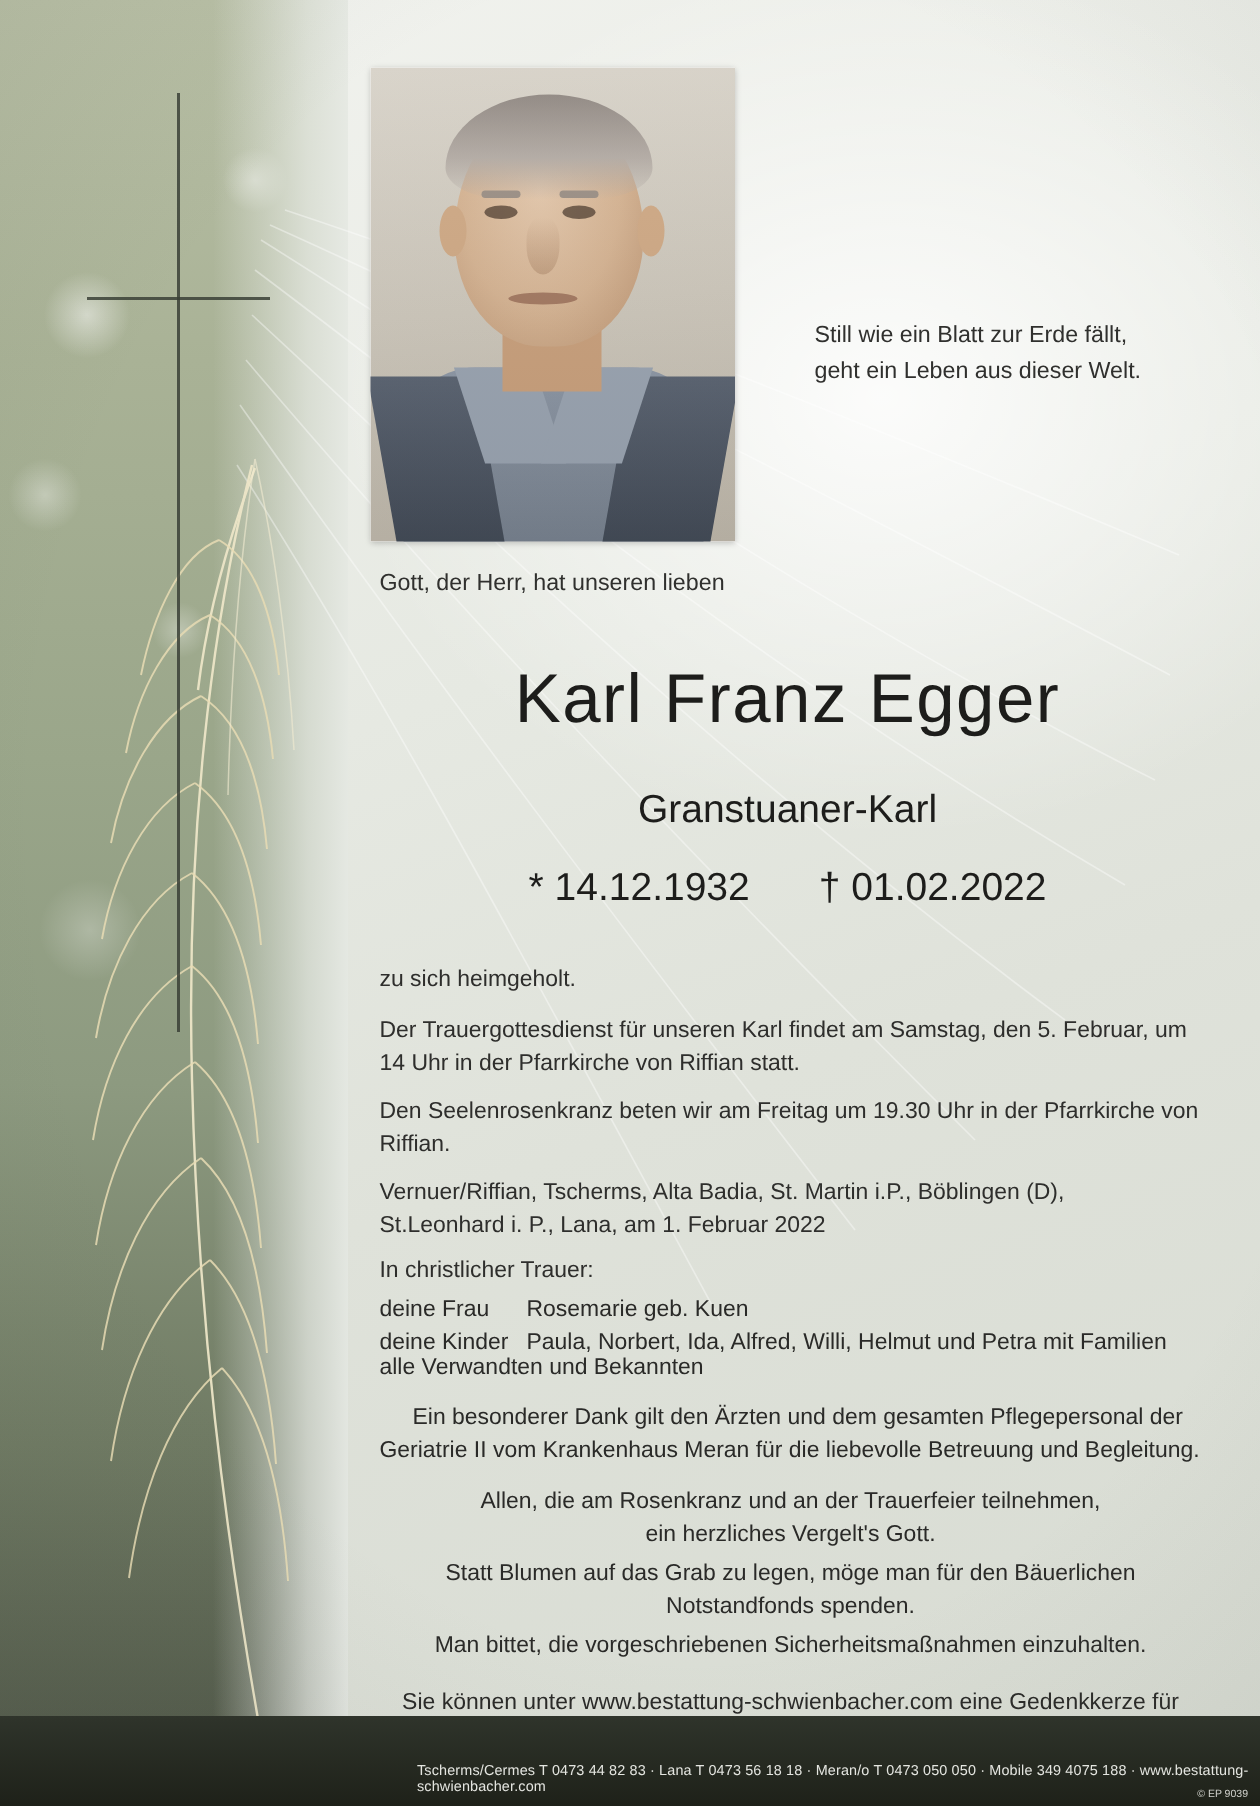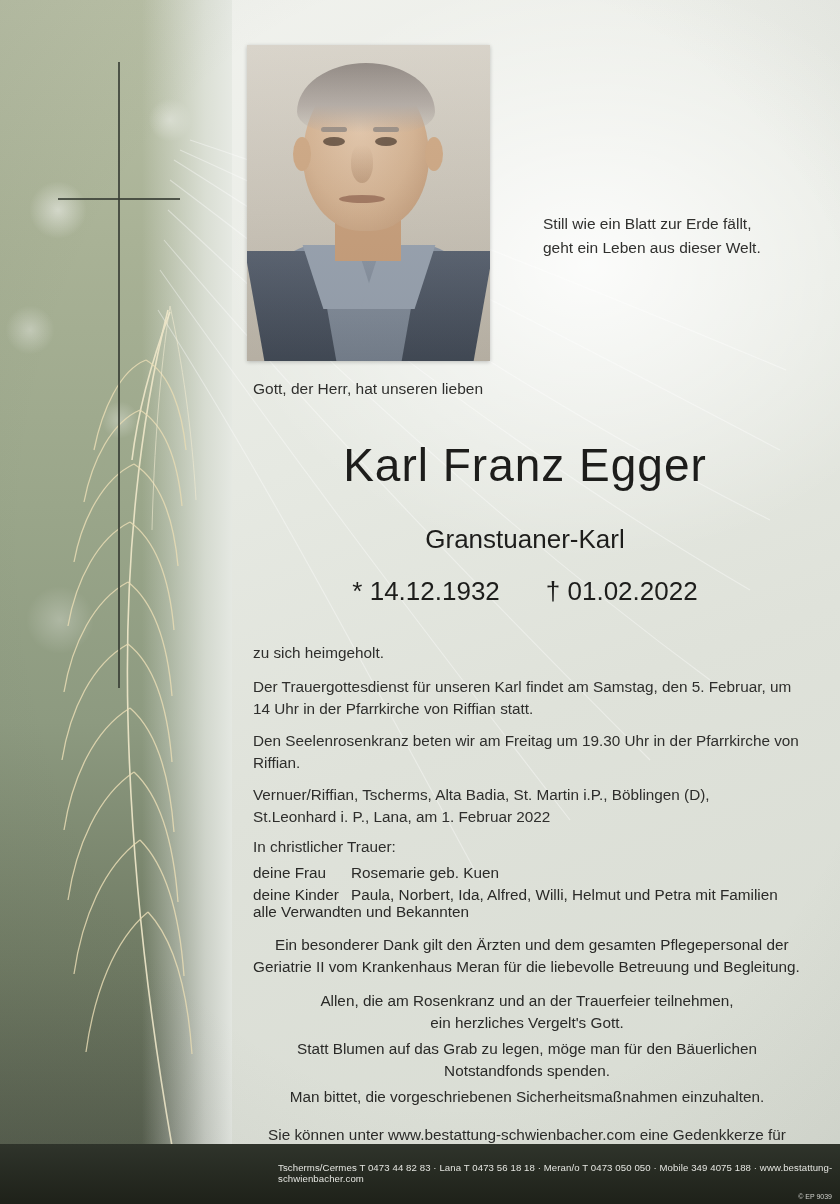--- a/index.html
+++ b/index.html
@@ -321,21 +321,21 @@
   }
   .logo-text-lg {
     font-size: 19px;
     font-weight: 700;
     letter-spacing: .3px;
     color: #ffffff;
     line-height: 1;
   }
   .footer-contact {
     position: absolute;
-    left: 278px; top: 18px;
+    left: 278px; top: 31px;
     font-size: 9.6px;
     color: #e4e5e0;
     letter-spacing: .1px;
   }
   .footer-code {
     position: absolute;
     right: 8px; bottom: 4px;
     font-size: 7px;
     color: #cfd0cb;
   }

